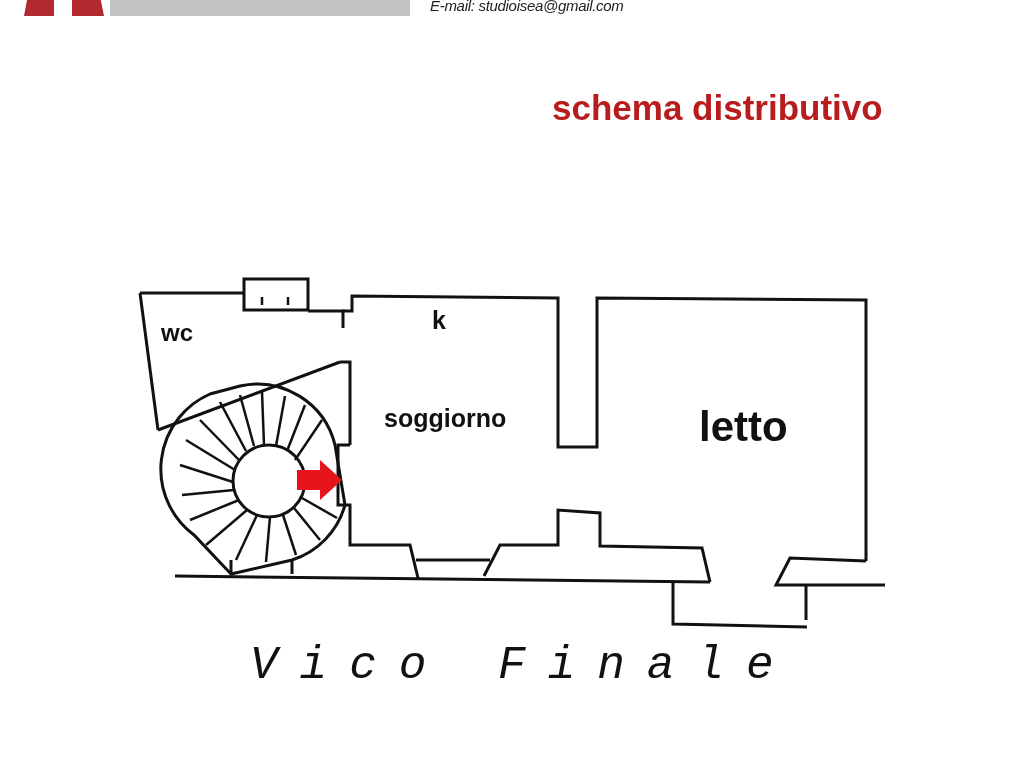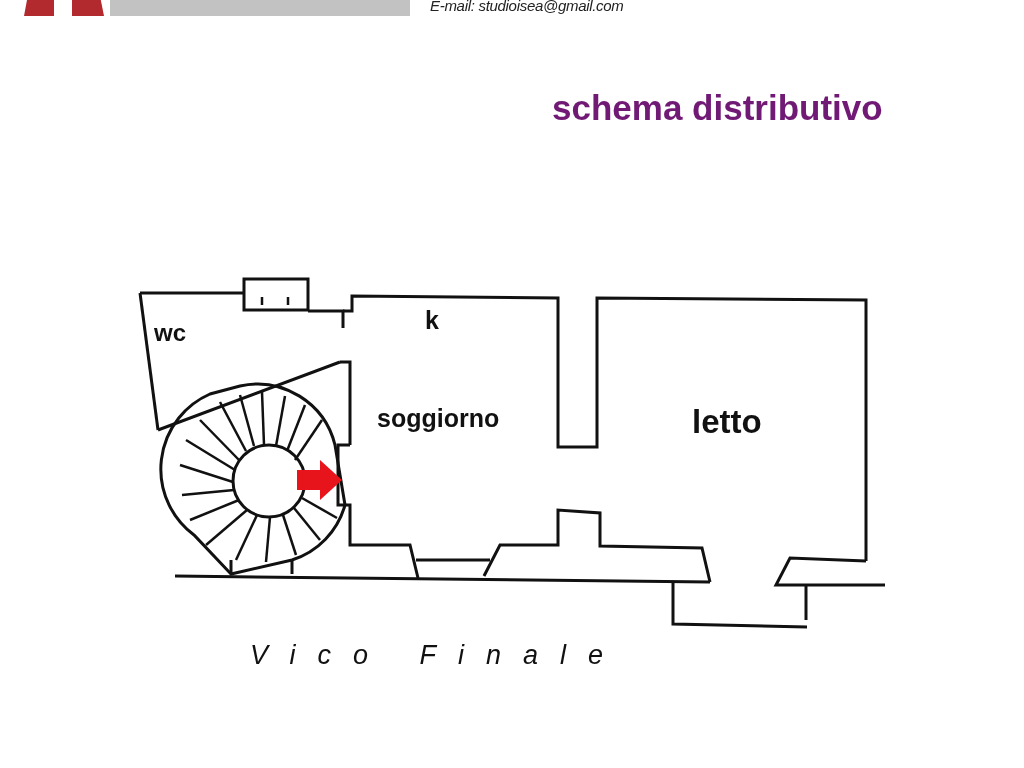--- a/index.html
+++ b/index.html
@@ -2,28 +2,28 @@
 <html><head>
 <meta charset="utf-8">
 <style>
   html, body { margin: 0; padding: 0; background: #ffffff; }
   body { width: 1024px; height: 768px; position: relative; overflow: hidden; font-family: "Liberation Sans", sans-serif; }
   .logo-bar { position: absolute; top: 0; height: 16px; }
   .logo-red1 { left: 24px; width: 30px; background: #b22a2e; clip-path: polygon(10% 0, 100% 0, 100% 100%, 0 100%); }
   .logo-red2 { left: 72px; width: 32px; background: #b22a2e; clip-path: polygon(0 0, 90% 0, 100% 100%, 0 100%); }
   .logo-gray { left: 110px; width: 300px; background: #c2c2c2; }
   .email { position: absolute; top: -3px; left: 430px; font-size: 15px; font-style: italic; color: #222; letter-spacing: -0.3px; }
-  .title { position: absolute; top: 88px; left: 552px; font-size: 35px; font-weight: bold; color: #701a75; }
+  .title { position: absolute; top: 88px; left: 552px; font-size: 35px; font-weight: bold; color: #b91c1c; }
   svg.plan { position: absolute; left: 0; top: 0; }
-  .room-label { position: absolute; font-weight: bold; color: #111; }
+  .room-label { position: absolute; font-weight: bold; color: #111; margin-left: 7px; }
   .lbl-wc { left: 154px; top: 319px; font-size: 24px; }
   .lbl-k { left: 425px; top: 306px; font-size: 25px; }
   .lbl-sogg { left: 377px; top: 404px; font-size: 25px; }
-  .lbl-letto { left: 692px; top: 403px; font-size: 33px; text-align: right; }
-  .street { position: absolute; left: 250px; top: 640px; font-family: Liberation Sans, sans-serif; font-style: italic; font-size: 27px; color: #111; letter-spacing: 22px; }
+  .lbl-letto { left: 692px; top: 403px; font-size: 42px; text-align: right; }
+  .street { position: absolute; left: 250px; top: 640px; font-family: Liberation Mono, monospace; font-style: italic; font-size: 46px; color: #111; letter-spacing: 22px; }
 </style>
 </head>
 <body>
 
 <div class="logo-bar logo-red1"></div>
 <div class="logo-bar logo-red2"></div>
 <div class="logo-bar logo-gray"></div>
 <div class="email">E-mail: studioisea@gmail.com</div>
 
 <div class="title">schema distributivo</div>

